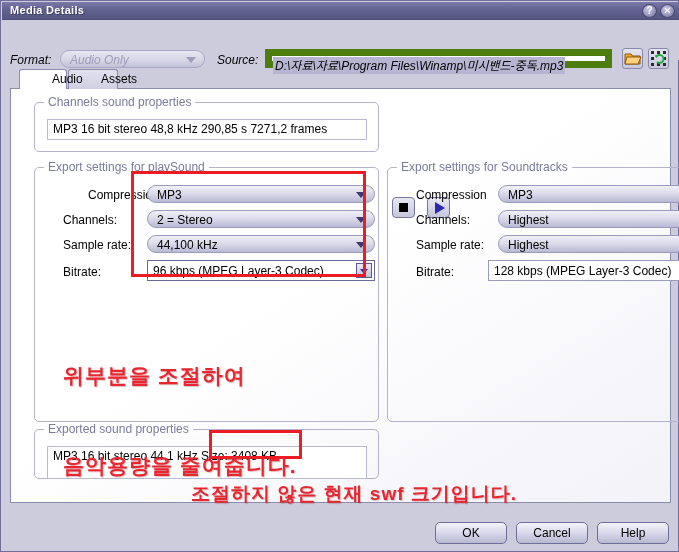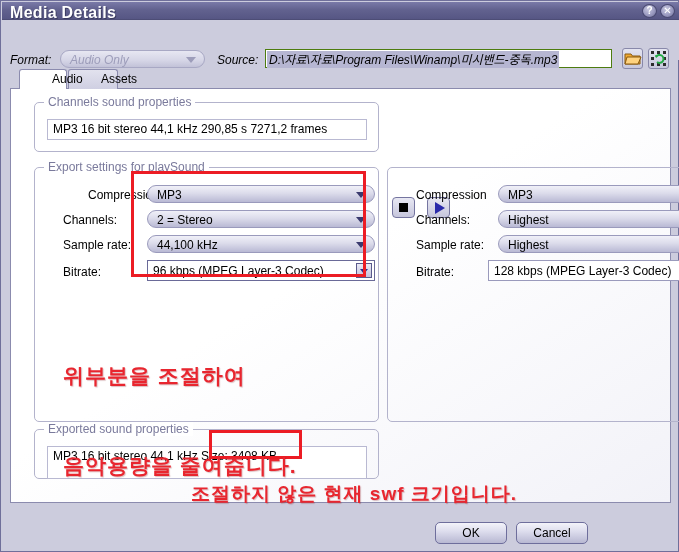--- a/index.html
+++ b/index.html
@@ -30,21 +30,21 @@
     left: 1px; top: 1px;
     width: 677px; height: 18px;
     background: linear-gradient(to bottom, #7a7aa8 0%, #62628f 45%, #565684 100%);
     border-bottom: 1px solid #4d4d76;
     box-sizing: border-box;
   }
   #title-text {
     position: absolute;
     left: 8px; top: 2px;
     color: #ffffff;
-    font-size: 16px;
+    font-size: 11px;
     font-weight: bold;
     letter-spacing: 0.3px;
     text-shadow: 1px 1px 0 #3c3c60;
     white-space: nowrap;
   }
   .title-btn {
     position: absolute;
     top: 2px;
     width: 15px; height: 14px;
     border-radius: 50%;
@@ -105,21 +105,21 @@
     border-top: 6px solid #9d9dba;
   }
 
   
   #source-field {
     position: absolute;
     left: 263px; top: 29px;
     width: 347px; height: 19px;
     box-sizing: border-box;
     background: #ffffff;
-    border: 1px solid #4d7c0f;
+    border: 7px solid #4d7c0f;
   }
   #source-text {
     position: absolute;
     left: 1px; top: 1px;
     padding: 1px 2px;
     background: #b6b6d2;
     color: #000000;
     font-size: 12px;
     white-space: nowrap;
     overflow: hidden;
@@ -432,21 +432,21 @@
 
   <div id="tab-strip">
     <div class="tab" id="tab-audio">Audio</div>
     <div class="tab" id="tab-assets">Assets</div>
   </div>
 
   <div id="tabpage">
 
     <div class="group" id="grp-imported">
       <div class="group-title">Channels sound properties</div>
-      <div class="ro-field" id="imported-field">MP3 16 bit stereo   44,1 kHz 290,85 s 7271,2 frames</div>
+      <div class="ro-field" id="imported-field">MP3 16 bit stereo   48,8 kHz 290,85 s 7271,2 frames</div>
     </div>
 
     <div class="media-btn" id="btn-stop">
       <div id="stop-glyph"></div>
     </div>
     <div class="media-btn" id="btn-play">
       <div id="play-glyph"></div>
     </div>
 
     <div class="group" id="grp-playsound">
@@ -471,20 +471,21 @@
       </div>
 
       <div class="row-label" style="left:28px; top:97px;">Bitrate:</div>
       <div class="combo-active" style="left:112px; top:92px; width:228px;">
         <div class="combo-text">96 kbps (MPEG Layer-3 Codec)</div>
         <div class="ca-btn"></div>
       </div>
     </div>
 
     <div class="group" id="grp-soundtracks">
+      <div class="group-title">Export settings for Soundtracks</div>
 
       <div class="row-label" style="left:28px; top:20px;">Compression</div>
       <div class="ro-combo" style="left:110px; top:17px; width:195px;">
         <div class="combo-text">MP3</div>
       </div>
 
       <div class="row-label" style="left:28px; top:45px;">Channels:</div>
       <div class="ro-combo" style="left:110px; top:42px; width:195px;">
         <div class="combo-text">Highest</div>
       </div>
@@ -509,14 +510,15 @@
   <div class="redbox" id="redbox-size"></div>
 
   <div class="handwriting" id="note-1">
     <div>위부분을 조절하여</div>
     <div>음악용량을 줄여줍니다.</div>
   </div>
   <div class="handwriting" id="note-2">조절하지 않은 현재 swf 크기입니다.</div>
 
   <div class="dlg-btn" id="btn-cancel">Cancel</div>
   <div class="dlg-btn" id="btn-ok">OK</div>
+  <div class="dlg-btn" id="btn-help-btn">Help</div>
 
 </div>
 
 </body></html>

